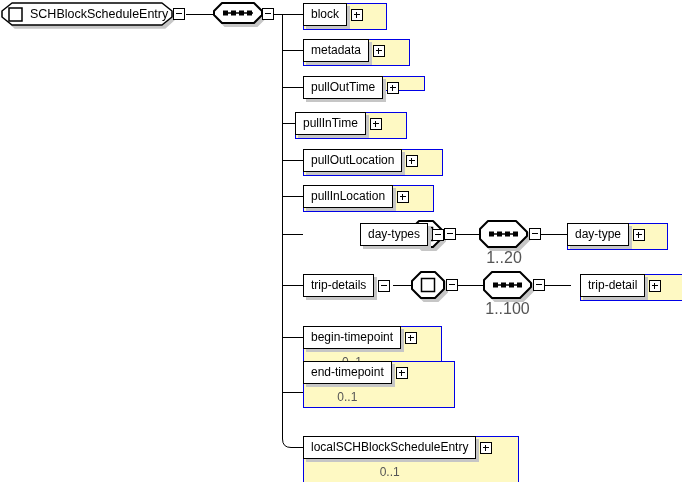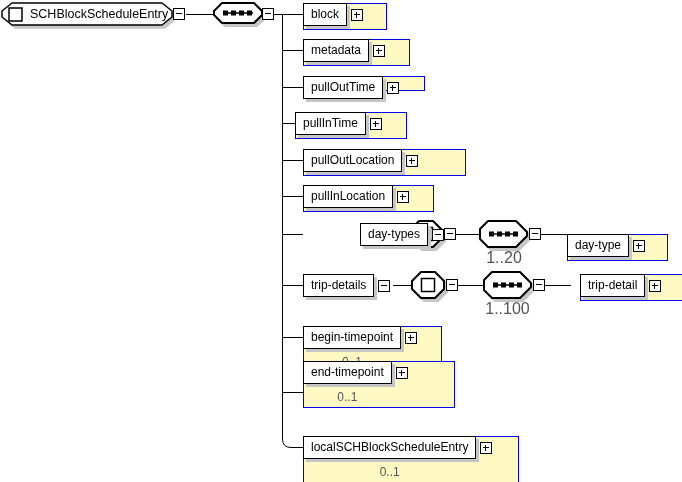--- a/index.html
+++ b/index.html
@@ -149,21 +149,21 @@
 
 <div class="blue-box" style="left:295px;top:112px;width:112px;height:27px;padding-left:48px;">
   <div class="inner">
     <div class="name-wrap">
         <div class="name-box"><span>pullInTime</span></div>
       </div>
     <div class="btn plus flow"></div>
   </div>
 </div>
 
-<div class="blue-box" style="left:303px;top:149px;width:163px;height:27px;">
+<div class="blue-box" style="left:303px;top:149px;width:140px;height:27px;">
   <div class="inner">
     <div class="name-wrap">
         <div class="name-box"><span>pullOutLocation</span></div>
       </div>
     <div class="btn plus flow"></div>
   </div>
 </div>
 
 <div class="blue-box" style="left:303px;top:185px;width:131px;height:27px;">
   <div class="inner">
@@ -178,21 +178,21 @@
   <div class="inner" style="left:16px;top:0;padding-left:41px;">
     <div class="name-wrap">
         <div class="name-box"><span>day-types</span></div>
       </div>
     <div class="btn flow"></div>
   </div>
 </div>
 <div class="btn abs" style="left:444px;top:228px;"></div>
 <div class="btn abs" style="left:529px;top:228px;"></div>
 <div class="card-float" style="left:478px;top:249px;width:52px;">1..20</div>
-<div class="blue-box" style="left:567px;top:223px;width:101px;height:27px;margin-top:11px;">
+<div class="blue-box" style="left:567px;top:223px;width:101px;height:27px;">
   <div class="inner">
     <div class="name-wrap">
         <div class="name-box"><span>day-type</span></div>
       </div>
     <div class="btn plus flow"></div>
   </div>
 </div>
 
 <div class="expanded-row" style="left:303px;top:274px;">
   <div class="inner" style="left:0;top:0;">

